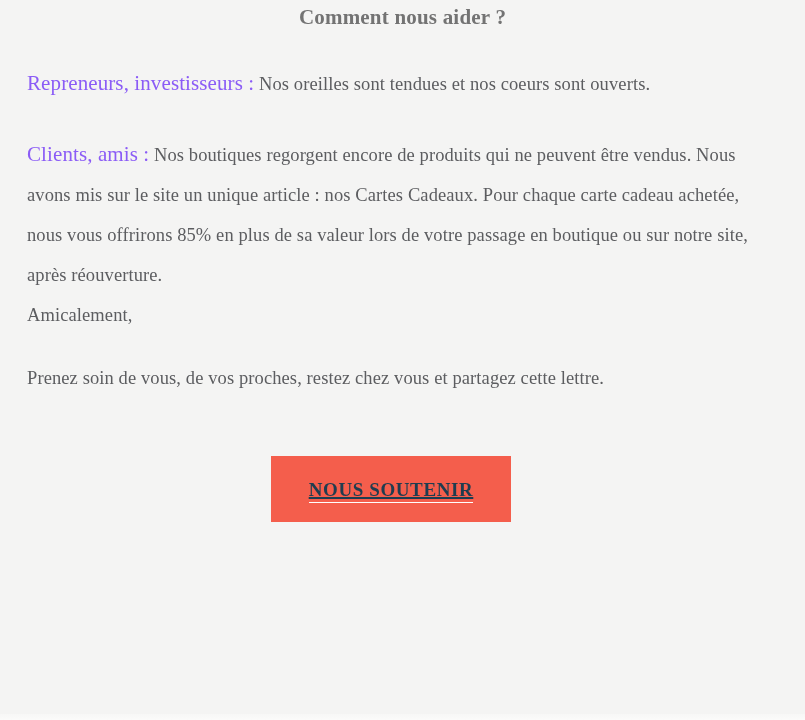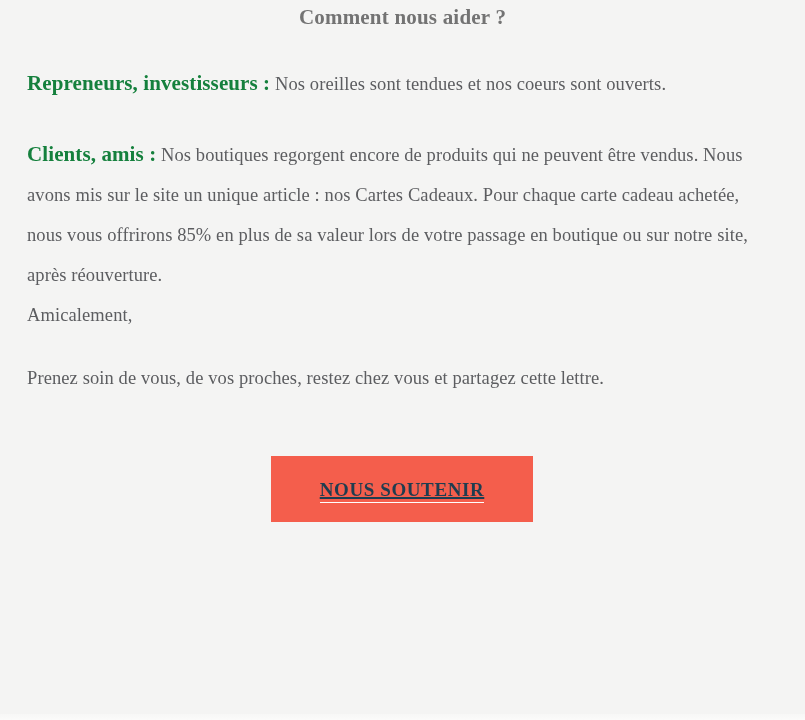--- a/index.html
+++ b/index.html
@@ -27,41 +27,41 @@
     letter-spacing: 0.2px;
   }
   p.para {
     font-size: 18.5px;
     line-height: 40px;
     color: #5c5d60;
     letter-spacing: 0.1px;
   }
   .lead {
     font-size: 21px;
-    font-weight: 700;
-    color: #15803d;
+    font-weight: 400;
+    color: #8b5cf6;
     margin-top: 48px;
   }
   .mt-p1 { margin-top: 31px; }
   .mt-p2 { margin-top: 30px; }
   .mt-p3 { margin-top: 14px; }
   .mt-p4 { margin-top: 23px; }
   .mt-sig { margin-top: 20px; }
   .signature {
     font-style: italic;
     font-size: 18.5px;
     line-height: 40px;
     color: #5c5d60;
   }
   .cta-row {
     margin-top: 58px;
   }
   .cta-button {
     display: block;
-    width: 262px;
+    width: 240px;
     height: 66px;
     margin-left: 244px; 
     background: #f45e4c;
     border: none;
     cursor: pointer;
     text-align: center;
     line-height: 66px;
   }
   .cta-label {
     display: inline-block;

